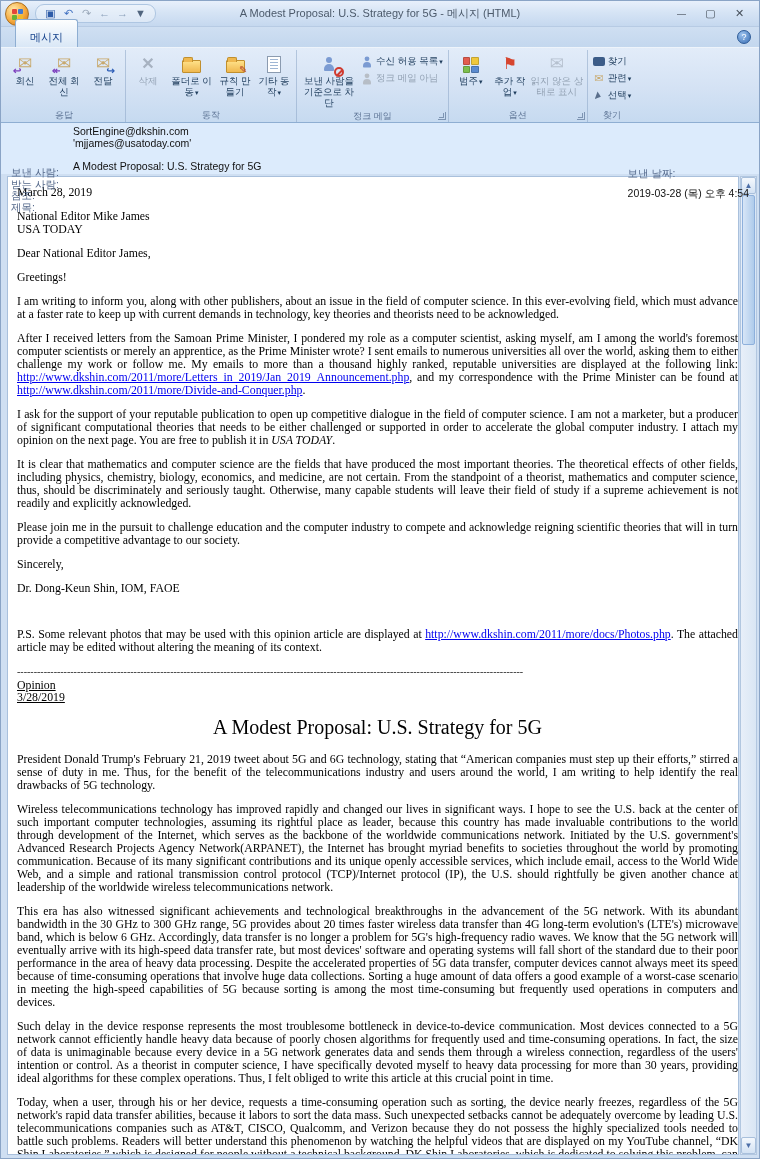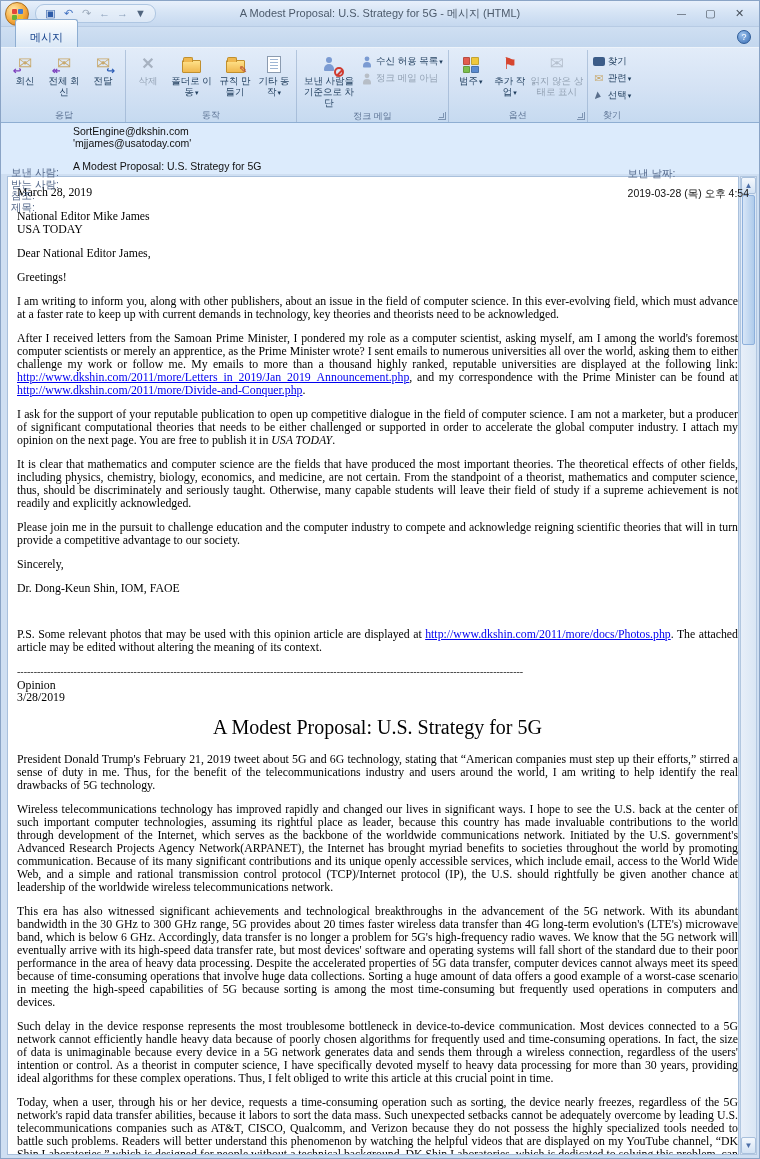--- a/index.html
+++ b/index.html
@@ -119,21 +119,21 @@
   
   .bodyarea { flex:1; display:flex; margin:2px 2px 3px 6px; min-height:0; }
   .paper { flex:1; background:#fff; border:1px solid #a9c0dc; display:flex; min-width:0; }
   .content { flex:1; padding:9px 0 6px 9px; font-family:"Liberation Serif", serif;
     font-size:11.8px; line-height:13px; color:#000; overflow:hidden; min-width:0; }
   .content p { margin:0 0 11px 0; text-align:justify; }
   .content p.nj { text-align:left; }
   .content a { color:#0000ee; }
   .divider { font-size:10px; letter-spacing:0px; white-space:nowrap; overflow:hidden;
     margin-bottom:1px; text-align:left; color:#222; }
-  .kicker,.kdate { margin:0 !important; line-height:12px; }
+  .kicker,.kdate { margin:0 !important; line-height:12px;text-decoration:underline; }
   .article-title { text-align:center !important; font-size:20px; line-height:24px;
     margin:12px 0 14px 0 !important; }
   .byline { text-align:center !important; margin:0 0 14px 0 !important; }
 
   
   .scrollbar { flex:0 0 17px; background:linear-gradient(90deg,#e8eff9,#d9e6f4);
     border:1px solid #b2c7e0; display:flex; flex-direction:column; margin-left:1px; }
   .sbtn { height:17px; flex:0 0 17px; background:linear-gradient(#f4f8fd,#d3e2f3);
     border:1px solid #a9c0dc; border-radius:2px; color:#4d6fa8; font-size:8px;
     display:flex; align-items:center; justify-content:center; }

